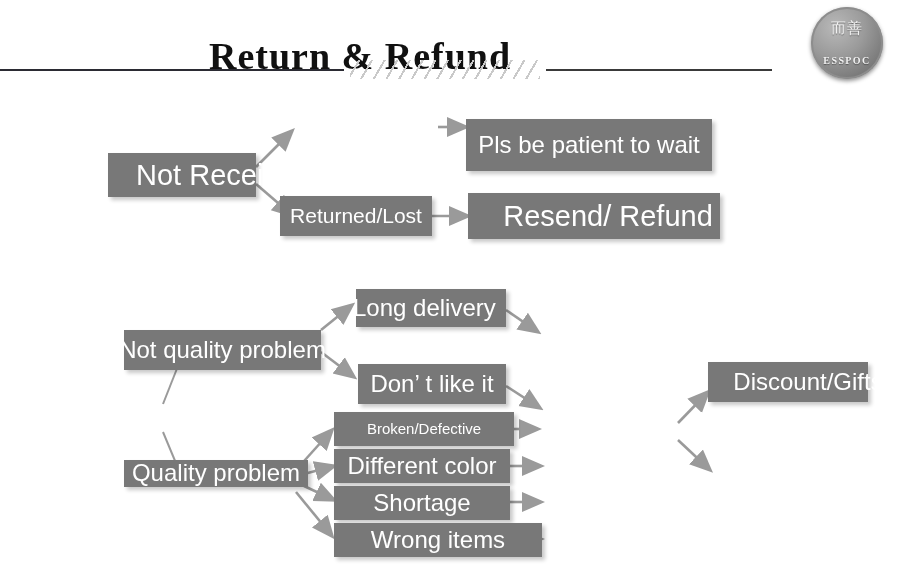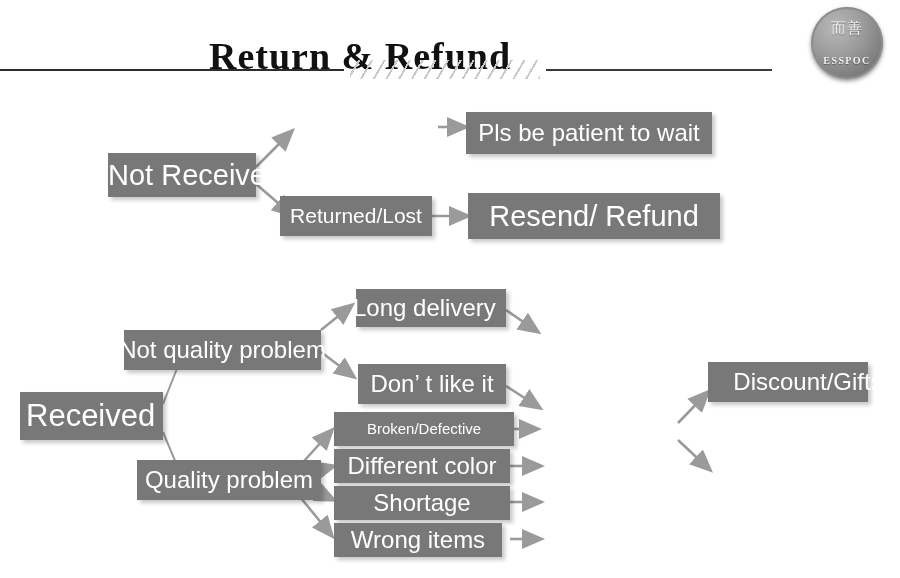--- a/index.html
+++ b/index.html
@@ -100,21 +100,21 @@
     box-shadow: 3px 3px 4px rgba(0,0,0,0.22);
     display: flex;
     align-items: center;
     box-sizing: border-box;
     white-space: nowrap;
   }
   .box.center { justify-content: center; }
   .box.left { justify-content: flex-start; }
   .box.wrap { white-space: normal; align-items: flex-start; }
 
-  .t-xl { font-size: 29px; }
+  .t-xl { font-size: 29px; padding-left: 28px; }
   .t-lg { font-size: 24px; }
   .t-md { font-size: 21px; }
   .t-sm { font-size: 15px; }
   .t-xs { font-size: 16px; }
 
   .lbl { display: block; line-height: 1.12; }
 
   
   #links {
     position: absolute;
@@ -176,41 +176,38 @@
       <path d="M163,404 L178,366"></path>
       <path d="M163,432 L178,468"></path>
     </g>
   </svg>
 
   <div class="box left t-xl" style="left:108px; top:153px; width:148px; height:44px; ">
     <span class="lbl">Not Received</span>
   </div>
 
 
-  <div class="box center t-lg" style="left:466px; top:112px; width:246px; height:42px;">
+  <div class="box center t-lg" style="left:466px; top:119px; width:246px; height:52px;">
     <span class="lbl">Pls be patient to wait</span>
   </div>
 
   <div class="box center t-md" style="left:280px; top:196px; width:152px; height:40px;">
     <span class="lbl">Returned/Lost</span>
   </div>
 
   <div class="box center t-xl" style="left:468px; top:193px; width:252px; height:46px;">
     <span class="lbl">Resend/ Refund</span>
   </div>
 
-  <div class="box left t-xl" style="left:20px; top:392px; width:143px; height:48px; padding-left:6px; font-size:31px;">
-    <span class="lbl">Received</span>
-  </div>
 
   <div class="box center t-lg" style="left:124px; top:330px; width:197px; height:40px;">
     <span class="lbl">Not quality problem</span>
   </div>
 
-  <div class="box center t-lg" style="left:124px; top:460px; width:184px; height:40px;margin-left:13px;">
+  <div class="box center t-lg" style="left:124px; top:460px; width:184px; height:27px;">
     <span class="lbl">Quality problem</span>
   </div>
 
   <div class="box left t-lg" style="left:356px; top:289px; width:150px; height:38px; padding-left:0px;">
     <span class="lbl" style="margin-left:-3px;">Long delivery</span>
   </div>
 
   <div class="box center t-lg" style="left:358px; top:364px; width:148px; height:40px;">
     <span class="lbl">Don’ t like it</span>
   </div>
@@ -220,21 +217,21 @@
   </div>
 
   <div class="box center t-lg" style="left:334px; top:449px; width:176px; height:34px;">
     <span class="lbl">Different color</span>
   </div>
 
   <div class="box center t-lg" style="left:334px; top:486px; width:176px; height:34px;">
     <span class="lbl">Shortage</span>
   </div>
 
-  <div class="box center t-lg" style="left:334px; top:523px; width:168px; height:34px;">
+  <div class="box center t-lg" style="left:334px; top:523px; width:208px; height:34px;">
     <span class="lbl">Wrong items</span>
   </div>
 
 
   <div class="box center t-lg" style="left:708px; top:362px; width:160px; height:40px;padding-left:40px;">
     <span class="lbl">Discount/Gifts</span>
   </div>
 
 
 </div>

